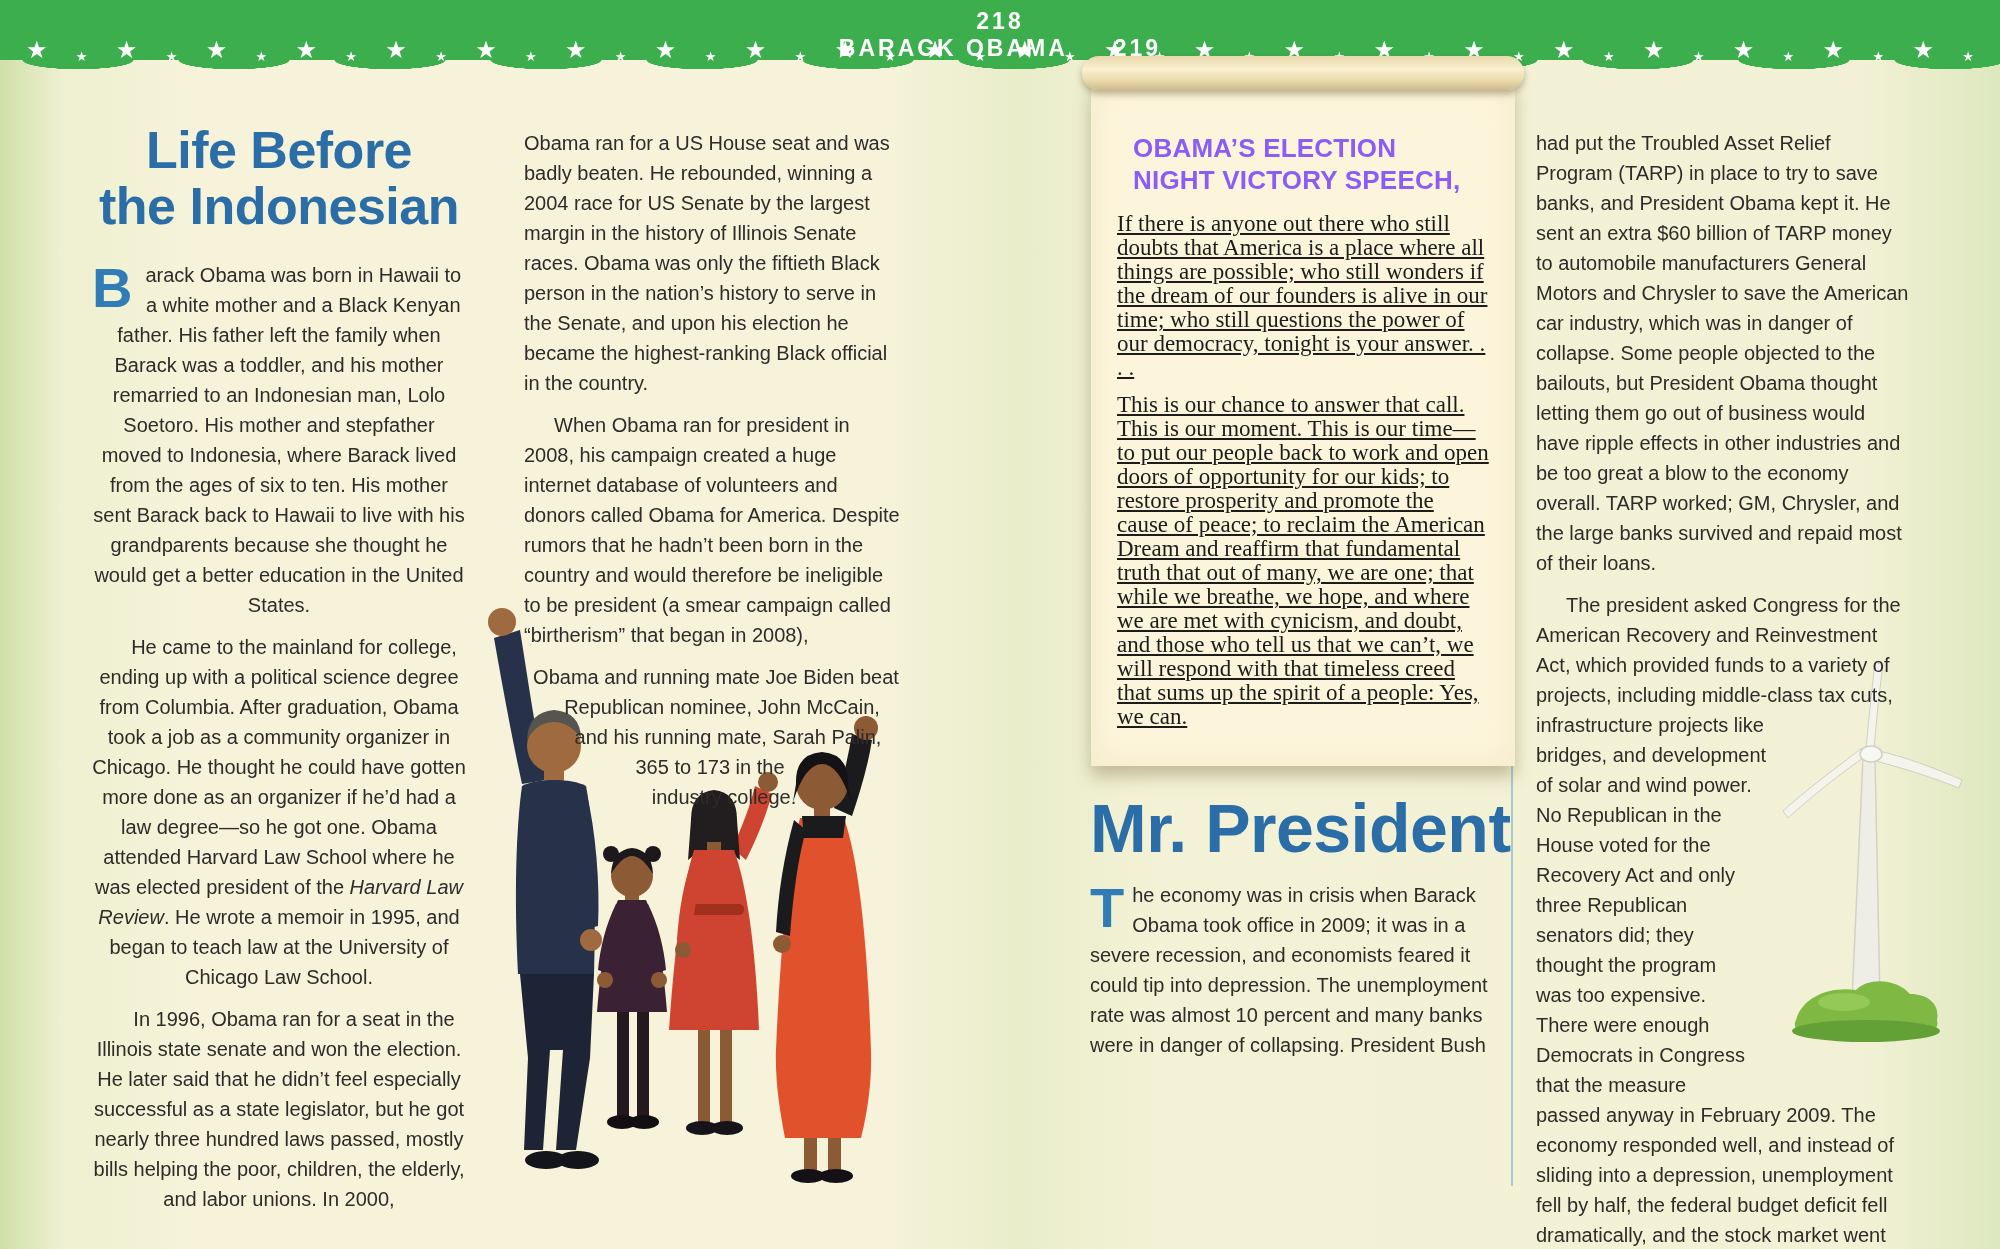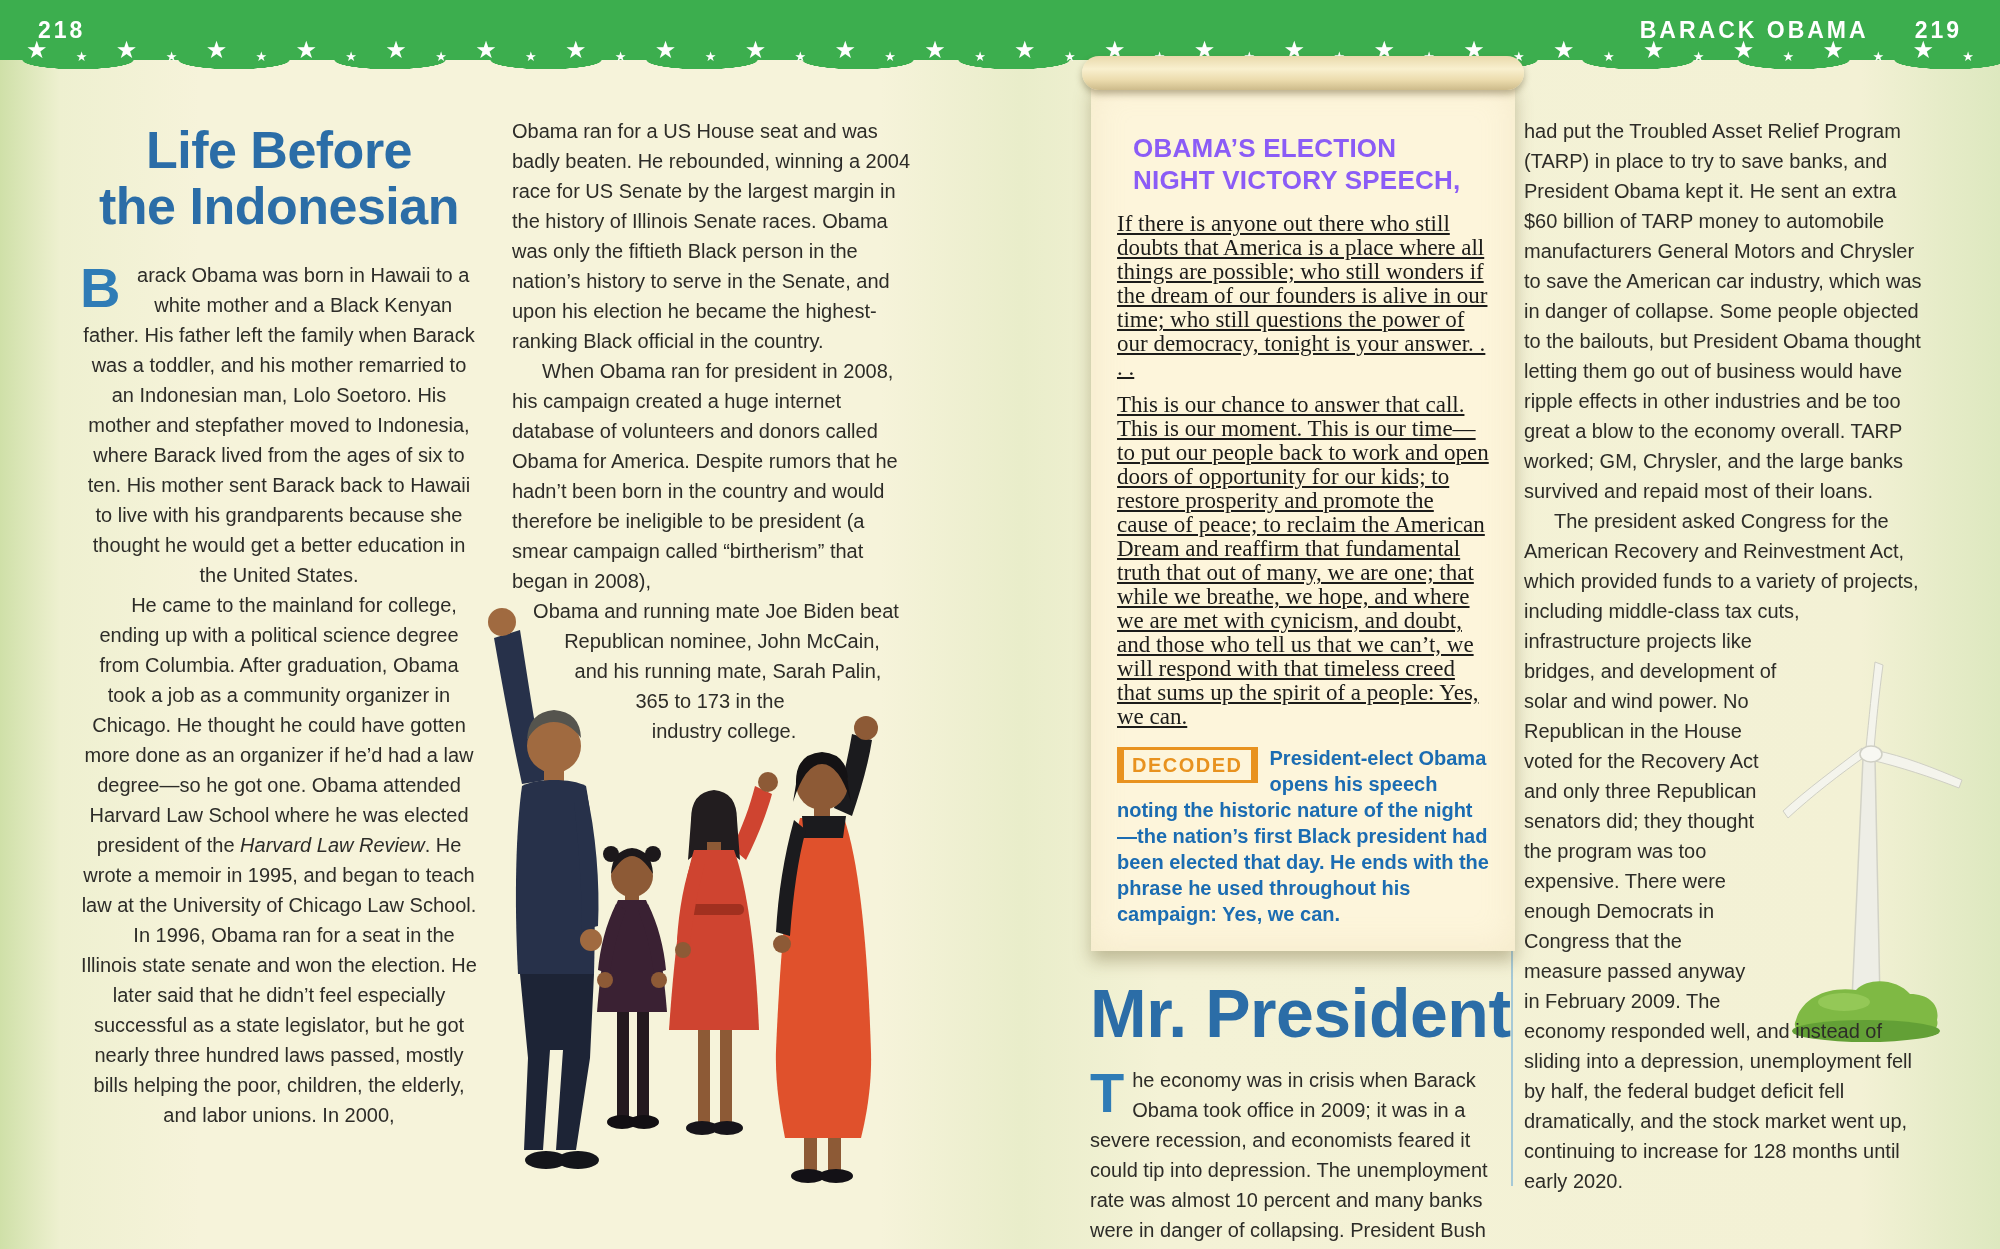--- a/index.html
+++ b/index.html
@@ -4,40 +4,40 @@
 <style>
   html,body{margin:0;padding:0;}
   body{font-family:"Liberation Sans","DejaVu Sans",sans-serif;}
   .spread{
     position:relative;width:2000px;height:1249px;overflow:hidden;
     background:linear-gradient(90deg,#cfe0a8 0%,#eef0d0 3%,#f6f3da 10%,#f6f3da 44%,#e9edca 51%,#f4f2d6 58%,#f3f1d5 93%,#dde8bf 100%);
     color:#2d2c28;
   }
   
   .topbar{position:absolute;top:0;left:0;width:100%;height:60px;background:#3cae4e;
-    display:flex;justify-content:space-between;align-items:center;padding:17px 38px;box-sizing:border-box;z-index:4;}
+    display:flex;justify-content:space-between;align-items:center;padding:8px 38px;box-sizing:border-box;z-index:4;flex-direction:column;}
   .topbar .grp{display:flex;align-items:center;gap:46px;}
   .topbar span{color:#ffffff;font-weight:bold;font-size:23px;letter-spacing:3px;white-space:nowrap;}
   .scallop{position:absolute;top:60px;left:0;width:100%;height:13px;z-index:4;
     background:radial-gradient(78px 13px at 50% 0px,#3cae4e 70%,rgba(0,0,0,0) 72%);
     background-size:156px 13px;background-repeat:repeat-x;}
   .stars-row{position:absolute;top:34px;left:0;width:100%;display:flex;justify-content:space-between;
     padding:0 26px;box-sizing:border-box;z-index:5;pointer-events:none;}
   .star{color:#fff;line-height:1;}
   .star.big{font-size:24px;margin-top:4px;}
   .star.small{font-size:13px;margin-top:16px;}
   
   .col{position:absolute;font-size:20px;line-height:30px;}
   #col1{left:80px;top:122px;width:398px;z-index:1;text-align:center;}
   #col2{left:512px;top:116px;width:400px;z-index:1;}
   #col3{left:1082px;top:56px;width:442px;z-index:6;}
   #col4{left:1524px;top:116px;width:400px;z-index:1;}
   .page-title{font-size:52px;line-height:56px;font-weight:800;color:#2b6da7;letter-spacing:-0.5px;margin:0 0 26px;}
   .page-title span{display:block;}
-  .body-p{margin:0;}
+  .body-p{margin:12px;}
   .indent{text-indent:30px;}
   .dropcap{float:left;font-weight:800;font-size:56px;line-height:46px;color:#2f7cb6;padding:5px 8px 0 0;}
   .wrap-line{line-height:30px;text-align:center;}
   .wl1{width:392px;margin-left:8px;}
   .wl2{width:340px;margin-left:40px;}
   .wl3{width:320px;margin-left:56px;}
   .wl4{width:240px;margin-left:78px;}
   .wl5{width:240px;margin-left:92px;}
   
   .scroll-roll{position:relative;height:34px;border-radius:17px;z-index:2;
@@ -209,24 +209,20 @@
     </g>
   </svg>
 
   <section id="col3" class="col">
     <div class="scroll-box">
       <div class="scroll-roll"></div>
       <div class="scroll-body">
         <h3 class="speech-title">OBAMA’S ELECTION NIGHT VICTORY SPEECH,</h3>
         <p class="quote">If there is anyone out there who still doubts that America is a place where all things are possible; who still wonders if the dream of our founders is alive in our time; who still questions the power of our democracy, tonight is your answer. . . .</p>
         <p class="quote">This is our chance to answer that call. This is our moment. This is our time—to put our people back to work and open doors of opportunity for our kids; to restore prosperity and promote the cause of peace; to reclaim the American Dream and reaffirm that fundamental truth that out of many, we are one; that while we breathe, we hope, and where we are met with cynicism, and doubt, and those who tell us that we can’t, we will respond with that timeless creed that sums up the spirit of a people: Yes, we can.</p>
-        <div class="decoded">
-          <span class="decoded-badge">DECODED</span>
-          <span>President-elect Obama opens his speech noting the historic nature of the night—the nation’s first Black president had been elected that day. He ends with the phrase he used throughout his campaign: Yes, we can.</span>
-        </div>
       </div>
     </div>
     <h2 class="section-title">Mr. President</h2>
     <p class="body-p mr-p"><span class="dropcap">T</span><span>he economy was in crisis when Barack Obama took office in 2009; it was in a severe recession, and economists feared it could tip into depression. The unemployment rate was almost 10 percent and many banks were in danger of collapsing. President Bush</span></p>
   </section>
 
   <section id="col4" class="col">
     <p class="body-p"><span>had put the Troubled Asset Relief Program (TARP) in place to try to save banks, and President Obama kept it. He sent an extra $60 billion of TARP money to automobile manufacturers General Motors and Chrysler to save the American car industry, which was in danger of collapse. Some people objected to the bailouts, but President Obama thought letting them go out of business would have ripple effects in other industries and be too great a blow to the economy overall. TARP worked; GM, Chrysler, and the large banks survived and repaid most of their loans.</span></p>
     <p class="body-p indent"><span>The president asked Congress for the American Recovery and Reinvestment Act, which provided funds to a variety of projects, </span><span class="turbine-spacer"></span><span>including middle-class tax cuts, infrastructure projects like bridges, and development of solar and wind power. No Republican in the House voted for the Recovery Act and only three Republican senators did; they thought the program was too expensive. There were enough Democrats in Congress that the measure passed anyway in February 2009. The economy responded well, and instead of sliding into a depression, unemployment fell by half, the federal budget deficit fell dramatically, and the stock market went up, continuing to increase for 128 months until early 2020.</span></p>
   </section>

